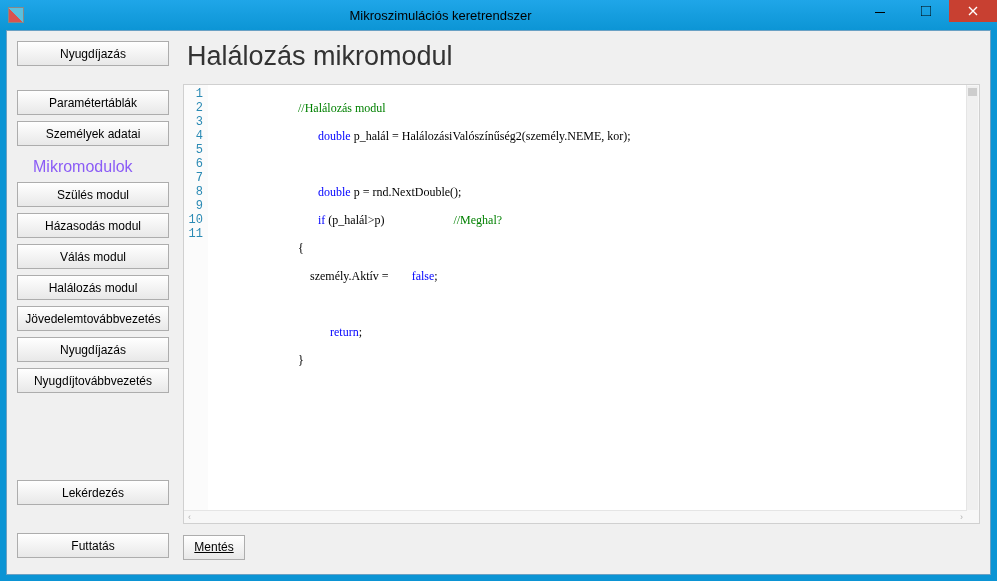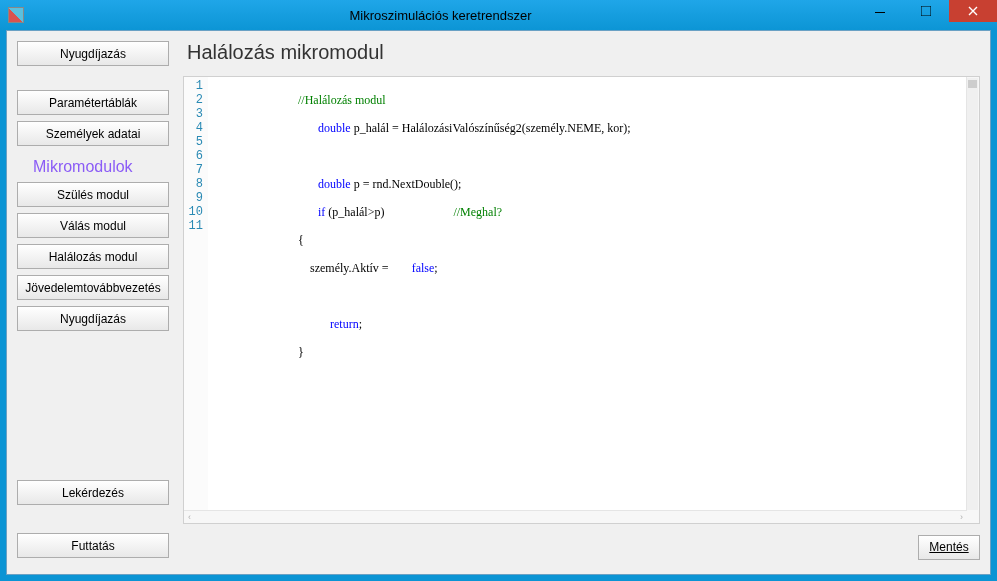--- a/index.html
+++ b/index.html
@@ -97,21 +97,21 @@
   .spacer-query { height: 22px; }
   
   .main {
     flex: 1;
     display: flex;
     flex-direction: column;
     padding: 6px 10px 10px 6px;
     box-sizing: border-box;
   }
   .page-title {
-    font-size: 20px;
+    font-size: 27px;
     font-weight: 300;
     color: #333;
     margin: 4px 0 12px 4px;
   }
   .editor-wrap {
     flex: 1;
     background: #f7f7f7;
     border: 1px solid #d0d0d0;
     box-sizing: border-box;
     position: relative;
@@ -160,21 +160,21 @@
     position:absolute; left:1px; right:13px; bottom:1px; height:11px;
     background:#f7f7f7;
     display:flex; align-items:center; justify-content:space-between;
     color:#b0b0b0; font-size:9px; padding:0 3px; box-sizing:border-box;
   }
   
   .footer {
     height: 34px;
     display:flex;
     align-items:center;
-    justify-content:flex-end;
+    justify-content:flex-start;
     padding-top:6px;
   }
   .save-btn {
     width: 60px;
     height: 23px;
     background: linear-gradient(to bottom, #fff 0%, #e8e8e8 100%);
     border: 1px solid #adadad;
     font-size: 12px;
     display:flex;
     align-items:center;
@@ -209,24 +209,26 @@
 
 <div class="client">
 
   <div class="sidebar">
     <div class="side-btn">Nyugdíjazás</div>
     <div class="spacer-top"></div>
     <div class="side-btn">Paramétertáblák</div>
     <div class="side-btn">Személyek adatai</div>
     <div class="group-label">Mikromodulok</div>
     <div class="side-btn">Szülés modul</div>
+    <div class="side-btn">Házasodás modul</div>
     <div class="side-btn">Válás modul</div>
     <div class="side-btn">Halálozás modul</div>
     <div class="side-btn">Jövedelemtovábbvezetés</div>
     <div class="side-btn">Nyugdíjazás</div>
+    <div class="side-btn">Nyugdíjtovábbvezetés</div>
     <div class="spacer-mid"></div>
     <div class="side-btn">Lekérdezés</div>
     <div class="spacer-query"></div>
     <div class="side-btn">Futtatás</div>
   </div>
 
   <div class="main">
     <div class="page-title">Halálozás mikromodul</div>
 
     <div class="editor-wrap">

